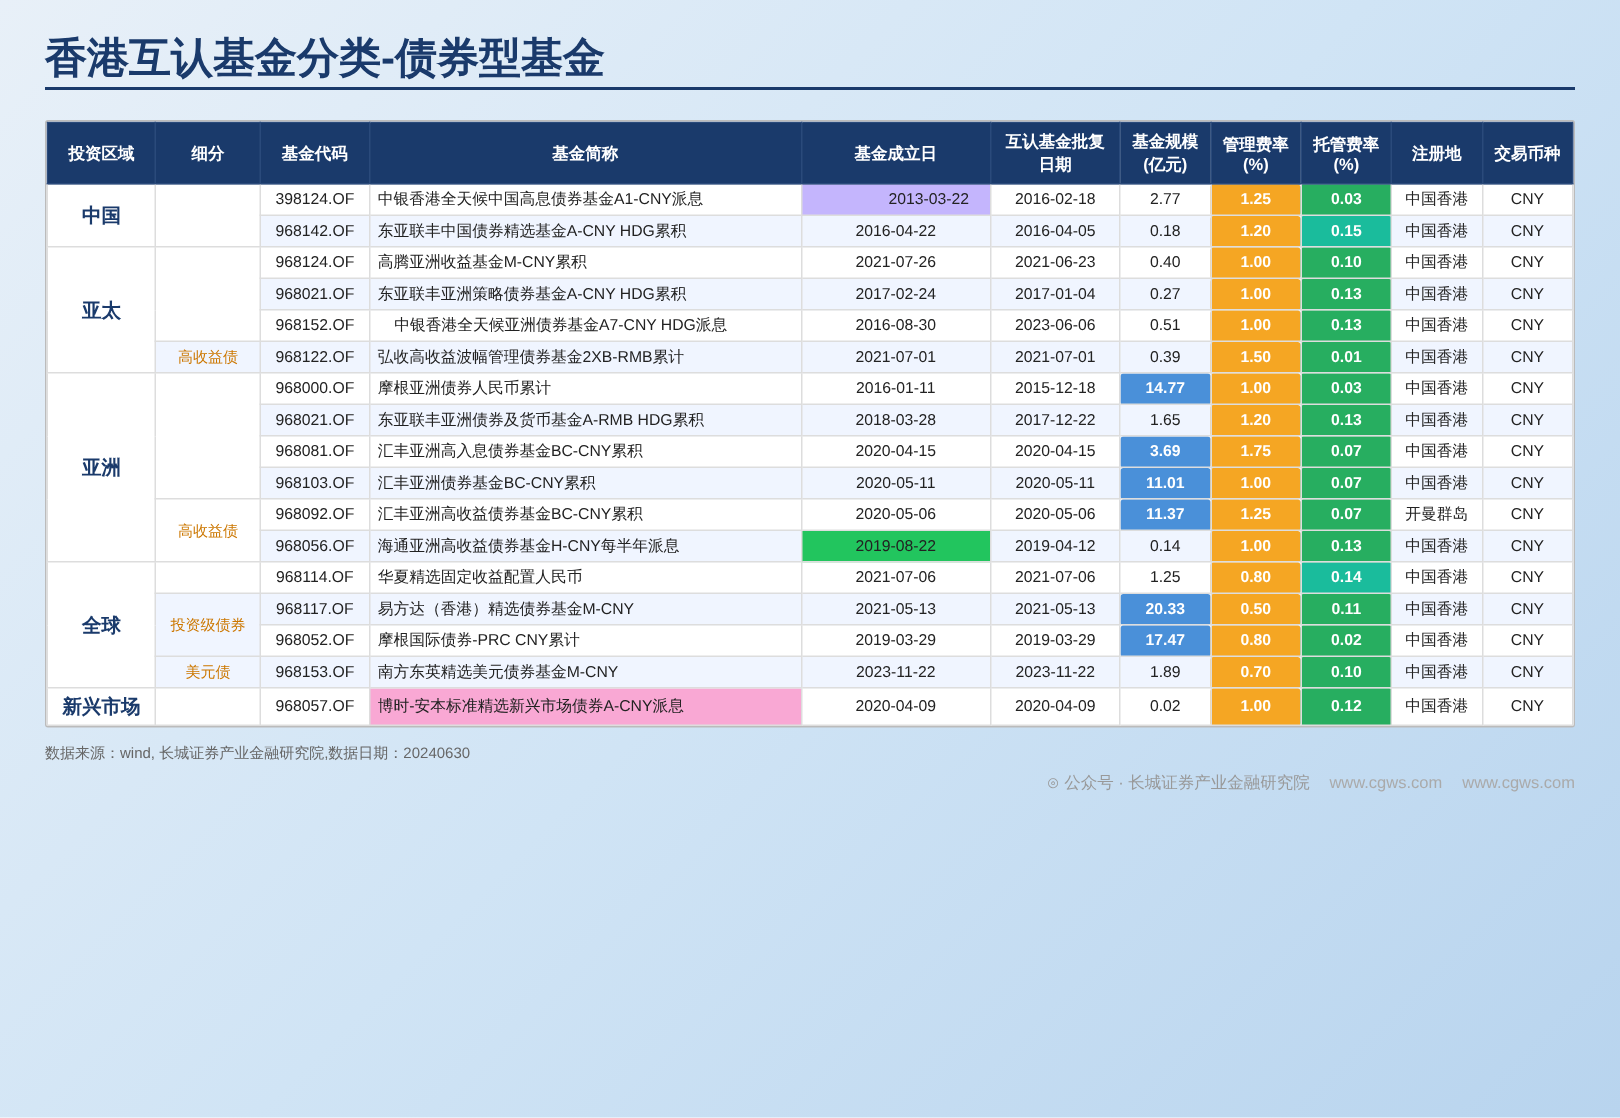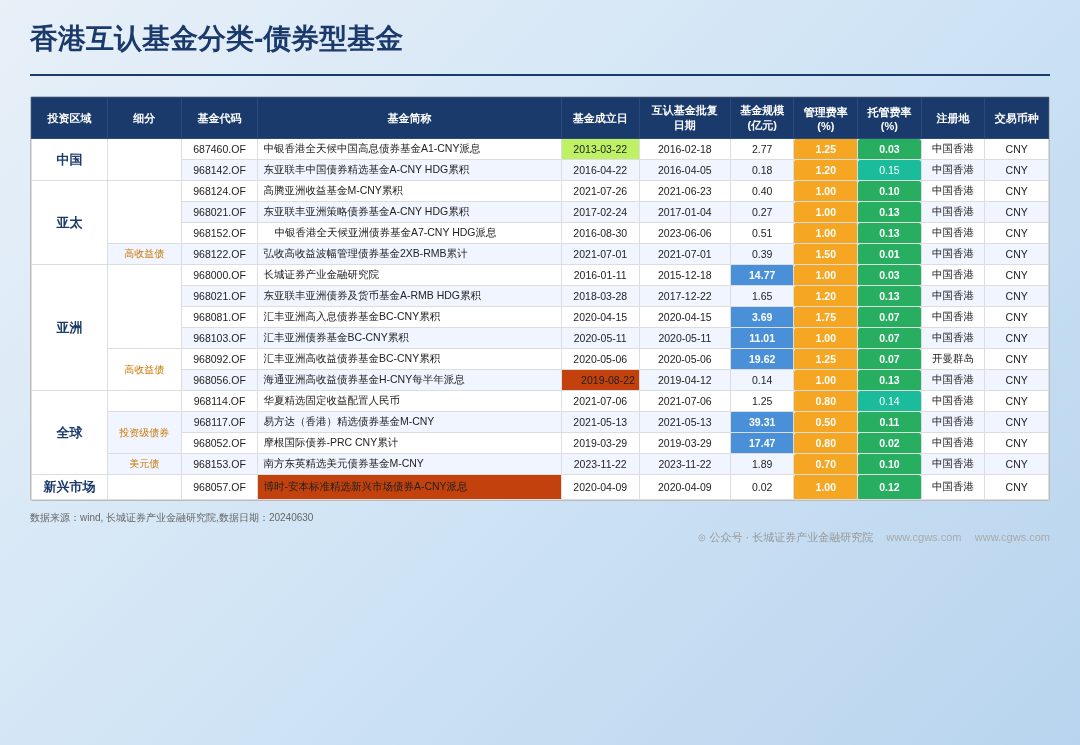--- a/index.html
+++ b/index.html
@@ -8,21 +8,21 @@
       background: linear-gradient(135deg, #e8f0f8 0%, #d0e4f5 50%, #b8d4ee 100%);
       width: 1080px;
       min-height: 745px;
       padding: 20px 30px;
     }
     .page-title {
       font-size: 28px;
       font-weight: bold;
       color: #1a3a6b;
       margin-bottom: 20px;
-      padding-bottom: 16px;
+      padding-bottom: 0;
       border-bottom: 2px solid #1a3a6b;
     }
     .table-container {
       background: white;
       border: 1px solid #bbb;
       border-radius: 2px;
       overflow: hidden;
       margin-top: 10px;
     }
     table {
@@ -83,21 +83,21 @@
     }
     .custody-fee-green {
       background: #27ae60 !important;
       color: white;
       font-weight: bold;
       border-radius: 2px;
     }
     .custody-fee-teal {
       background: #1abc9c !important;
       color: white;
-      font-weight: normal;
+      font-weight: bold;
       border-radius: 2px;
     }
     .footer {
       margin-top: 10px;
       font-size: 10px;
       color: #666;
     }
     .footer-watermark {
       text-align: right;
       font-size: 12px;
@@ -124,23 +124,23 @@
         <th>管理费率<br>(%)</th>
         <th>托管费率<br>(%)</th>
         <th>注册地</th>
         <th>交易币种</th>
       </tr>
     </thead>
     <tbody id="table-body">
     <tr>
           <td class="region-cell" rowspan="2" style="background: rgb(255, 255, 255);">中国</td>
           <td class="subcat-cell" rowspan="2" style="background: rgb(255, 255, 255);"></td>
-          <td style="background: rgb(255, 255, 255);">687460.OF</td>
+          <td style="background: rgb(255, 255, 255);">398124.OF</td>
           <td class="fund-name" style="background: rgb(255, 255, 255);">中银香港全天候中国高息债券基金A1-CNY派息</td>
-          <td style="background: #bef264;">2013-03-22</td>
+          <td style="background: #c4b5fd; padding-left: 48px;">2013-03-22</td>
           <td style="background: rgb(255, 255, 255);">2016-02-18</td>
           <td style="background: rgb(255, 255, 255);">2.77</td>
           <td class="mgmt-fee-orange">1.25</td>
           <td class="custody-fee-green">0.03</td>
           <td style="background: rgb(255, 255, 255);">中国香港</td>
           <td style="background: rgb(255, 255, 255);">CNY</td>
         </tr>
         <tr>
           <td style="background: rgb(240, 245, 255);">968142.OF</td>
           <td class="fund-name" style="background: rgb(240, 245, 255);">东亚联丰中国债券精选基金A-CNY HDG累积</td>
@@ -196,21 +196,21 @@
           <td style="background: rgb(240, 245, 255);">0.39</td>
           <td class="mgmt-fee-orange">1.50</td>
           <td class="custody-fee-green">0.01</td>
           <td style="background: rgb(240, 245, 255);">中国香港</td>
           <td style="background: rgb(240, 245, 255);">CNY</td>
         </tr>
         <tr>
           <td class="region-cell" rowspan="6" style="background: rgb(255, 255, 255);">亚洲</td>
           <td class="subcat-cell" rowspan="4" style="background: rgb(255, 255, 255);"></td>
           <td style="background: rgb(255, 255, 255);">968000.OF</td>
-          <td class="fund-name" style="background: rgb(255, 255, 255);">长城证券产业金融研究院</td>
+          <td class="fund-name" style="background: rgb(255, 255, 255);">摩根亚洲债券人民币累计</td>
           <td style="background: rgb(255, 255, 255);">2016-01-11</td>
           <td style="background: rgb(255, 255, 255);">2015-12-18</td>
           <td class="scale-highlight">14.77</td>
           <td class="mgmt-fee-orange">1.00</td>
           <td class="custody-fee-green">0.03</td>
           <td style="background: rgb(255, 255, 255);">中国香港</td>
           <td style="background: rgb(255, 255, 255);">CNY</td>
         </tr>
         <tr>
           <td style="background: rgb(240, 245, 255);">968021.OF</td>
@@ -244,30 +244,30 @@
           <td class="custody-fee-green">0.07</td>
           <td style="background: rgb(240, 245, 255);">中国香港</td>
           <td style="background: rgb(240, 245, 255);">CNY</td>
         </tr>
         <tr>
           <td class="subcat-cell" rowspan="2" style="background: rgb(255, 255, 255);">高收益债</td>
           <td style="background: rgb(255, 255, 255);">968092.OF</td>
           <td class="fund-name" style="background: rgb(255, 255, 255);">汇丰亚洲高收益债券基金BC-CNY累积</td>
           <td style="background: rgb(255, 255, 255);">2020-05-06</td>
           <td style="background: rgb(255, 255, 255);">2020-05-06</td>
-          <td class="scale-highlight">19.62</td>
+          <td class="scale-highlight">11.37</td>
           <td class="mgmt-fee-orange">1.25</td>
           <td class="custody-fee-green">0.07</td>
           <td style="background: rgb(255, 255, 255);">开曼群岛</td>
           <td style="background: rgb(255, 255, 255);">CNY</td>
         </tr>
         <tr>
           <td style="background: rgb(240, 245, 255);">968056.OF</td>
           <td class="fund-name" style="background: rgb(240, 245, 255);">海通亚洲高收益债券基金H-CNY每半年派息</td>
-          <td style="background: #c2410c; text-align: right;">2019-08-22</td>
+          <td style="background: #22c55e;">2019-08-22</td>
           <td style="background: rgb(240, 245, 255);">2019-04-12</td>
           <td style="background: rgb(240, 245, 255);">0.14</td>
           <td class="mgmt-fee-orange">1.00</td>
           <td class="custody-fee-green">0.13</td>
           <td style="background: rgb(240, 245, 255);">中国香港</td>
           <td style="background: rgb(240, 245, 255);">CNY</td>
         </tr>
         <tr>
           <td class="region-cell" rowspan="4" style="background: rgb(255, 255, 255);">全球</td>
           <td class="subcat-cell" rowspan="1" style="background: rgb(255, 255, 255);"></td>
@@ -280,21 +280,21 @@
           <td class="custody-fee-teal">0.14</td>
           <td style="background: rgb(255, 255, 255);">中国香港</td>
           <td style="background: rgb(255, 255, 255);">CNY</td>
         </tr>
         <tr>
           <td class="subcat-cell" rowspan="2" style="background: rgb(240, 245, 255);">投资级债券</td>
           <td style="background: rgb(240, 245, 255);">968117.OF</td>
           <td class="fund-name" style="background: rgb(240, 245, 255);">易方达（香港）精选债券基金M-CNY</td>
           <td style="background: rgb(240, 245, 255);">2021-05-13</td>
           <td style="background: rgb(240, 245, 255);">2021-05-13</td>
-          <td class="scale-highlight">39.31</td>
+          <td class="scale-highlight">20.33</td>
           <td class="mgmt-fee-orange">0.50</td>
           <td class="custody-fee-green">0.11</td>
           <td style="background: rgb(240, 245, 255);">中国香港</td>
           <td style="background: rgb(240, 245, 255);">CNY</td>
         </tr>
         <tr>
           <td style="background: rgb(255, 255, 255);">968052.OF</td>
           <td class="fund-name" style="background: rgb(255, 255, 255);">摩根国际债券-PRC CNY累计</td>
           <td style="background: rgb(255, 255, 255);">2019-03-29</td>
           <td style="background: rgb(255, 255, 255);">2019-03-29</td>
@@ -313,21 +313,21 @@
           <td style="background: rgb(240, 245, 255);">1.89</td>
           <td class="mgmt-fee-orange">0.70</td>
           <td class="custody-fee-green">0.10</td>
           <td style="background: rgb(240, 245, 255);">中国香港</td>
           <td style="background: rgb(240, 245, 255);">CNY</td>
         </tr>
         <tr>
           <td class="region-cell" rowspan="1" style="background: rgb(255, 255, 255);">新兴市场</td>
           <td class="subcat-cell" rowspan="1" style="background: rgb(255, 255, 255);"></td>
           <td style="background: rgb(255, 255, 255);">968057.OF</td>
-          <td class="fund-name" style="background: #c2410c;">博时-安本标准精选新兴市场债券A-CNY派息</td>
+          <td class="fund-name" style="background: #f9a8d4;">博时-安本标准精选新兴市场债券A-CNY派息</td>
           <td style="background: rgb(255, 255, 255);">2020-04-09</td>
           <td style="background: rgb(255, 255, 255);">2020-04-09</td>
           <td style="background: rgb(255, 255, 255);">0.02</td>
           <td class="mgmt-fee-orange">1.00</td>
           <td class="custody-fee-green">0.12</td>
           <td style="background: rgb(255, 255, 255);">中国香港</td>
           <td style="background: rgb(255, 255, 255);">CNY</td>
         </tr>
       </tbody>
   </table>

